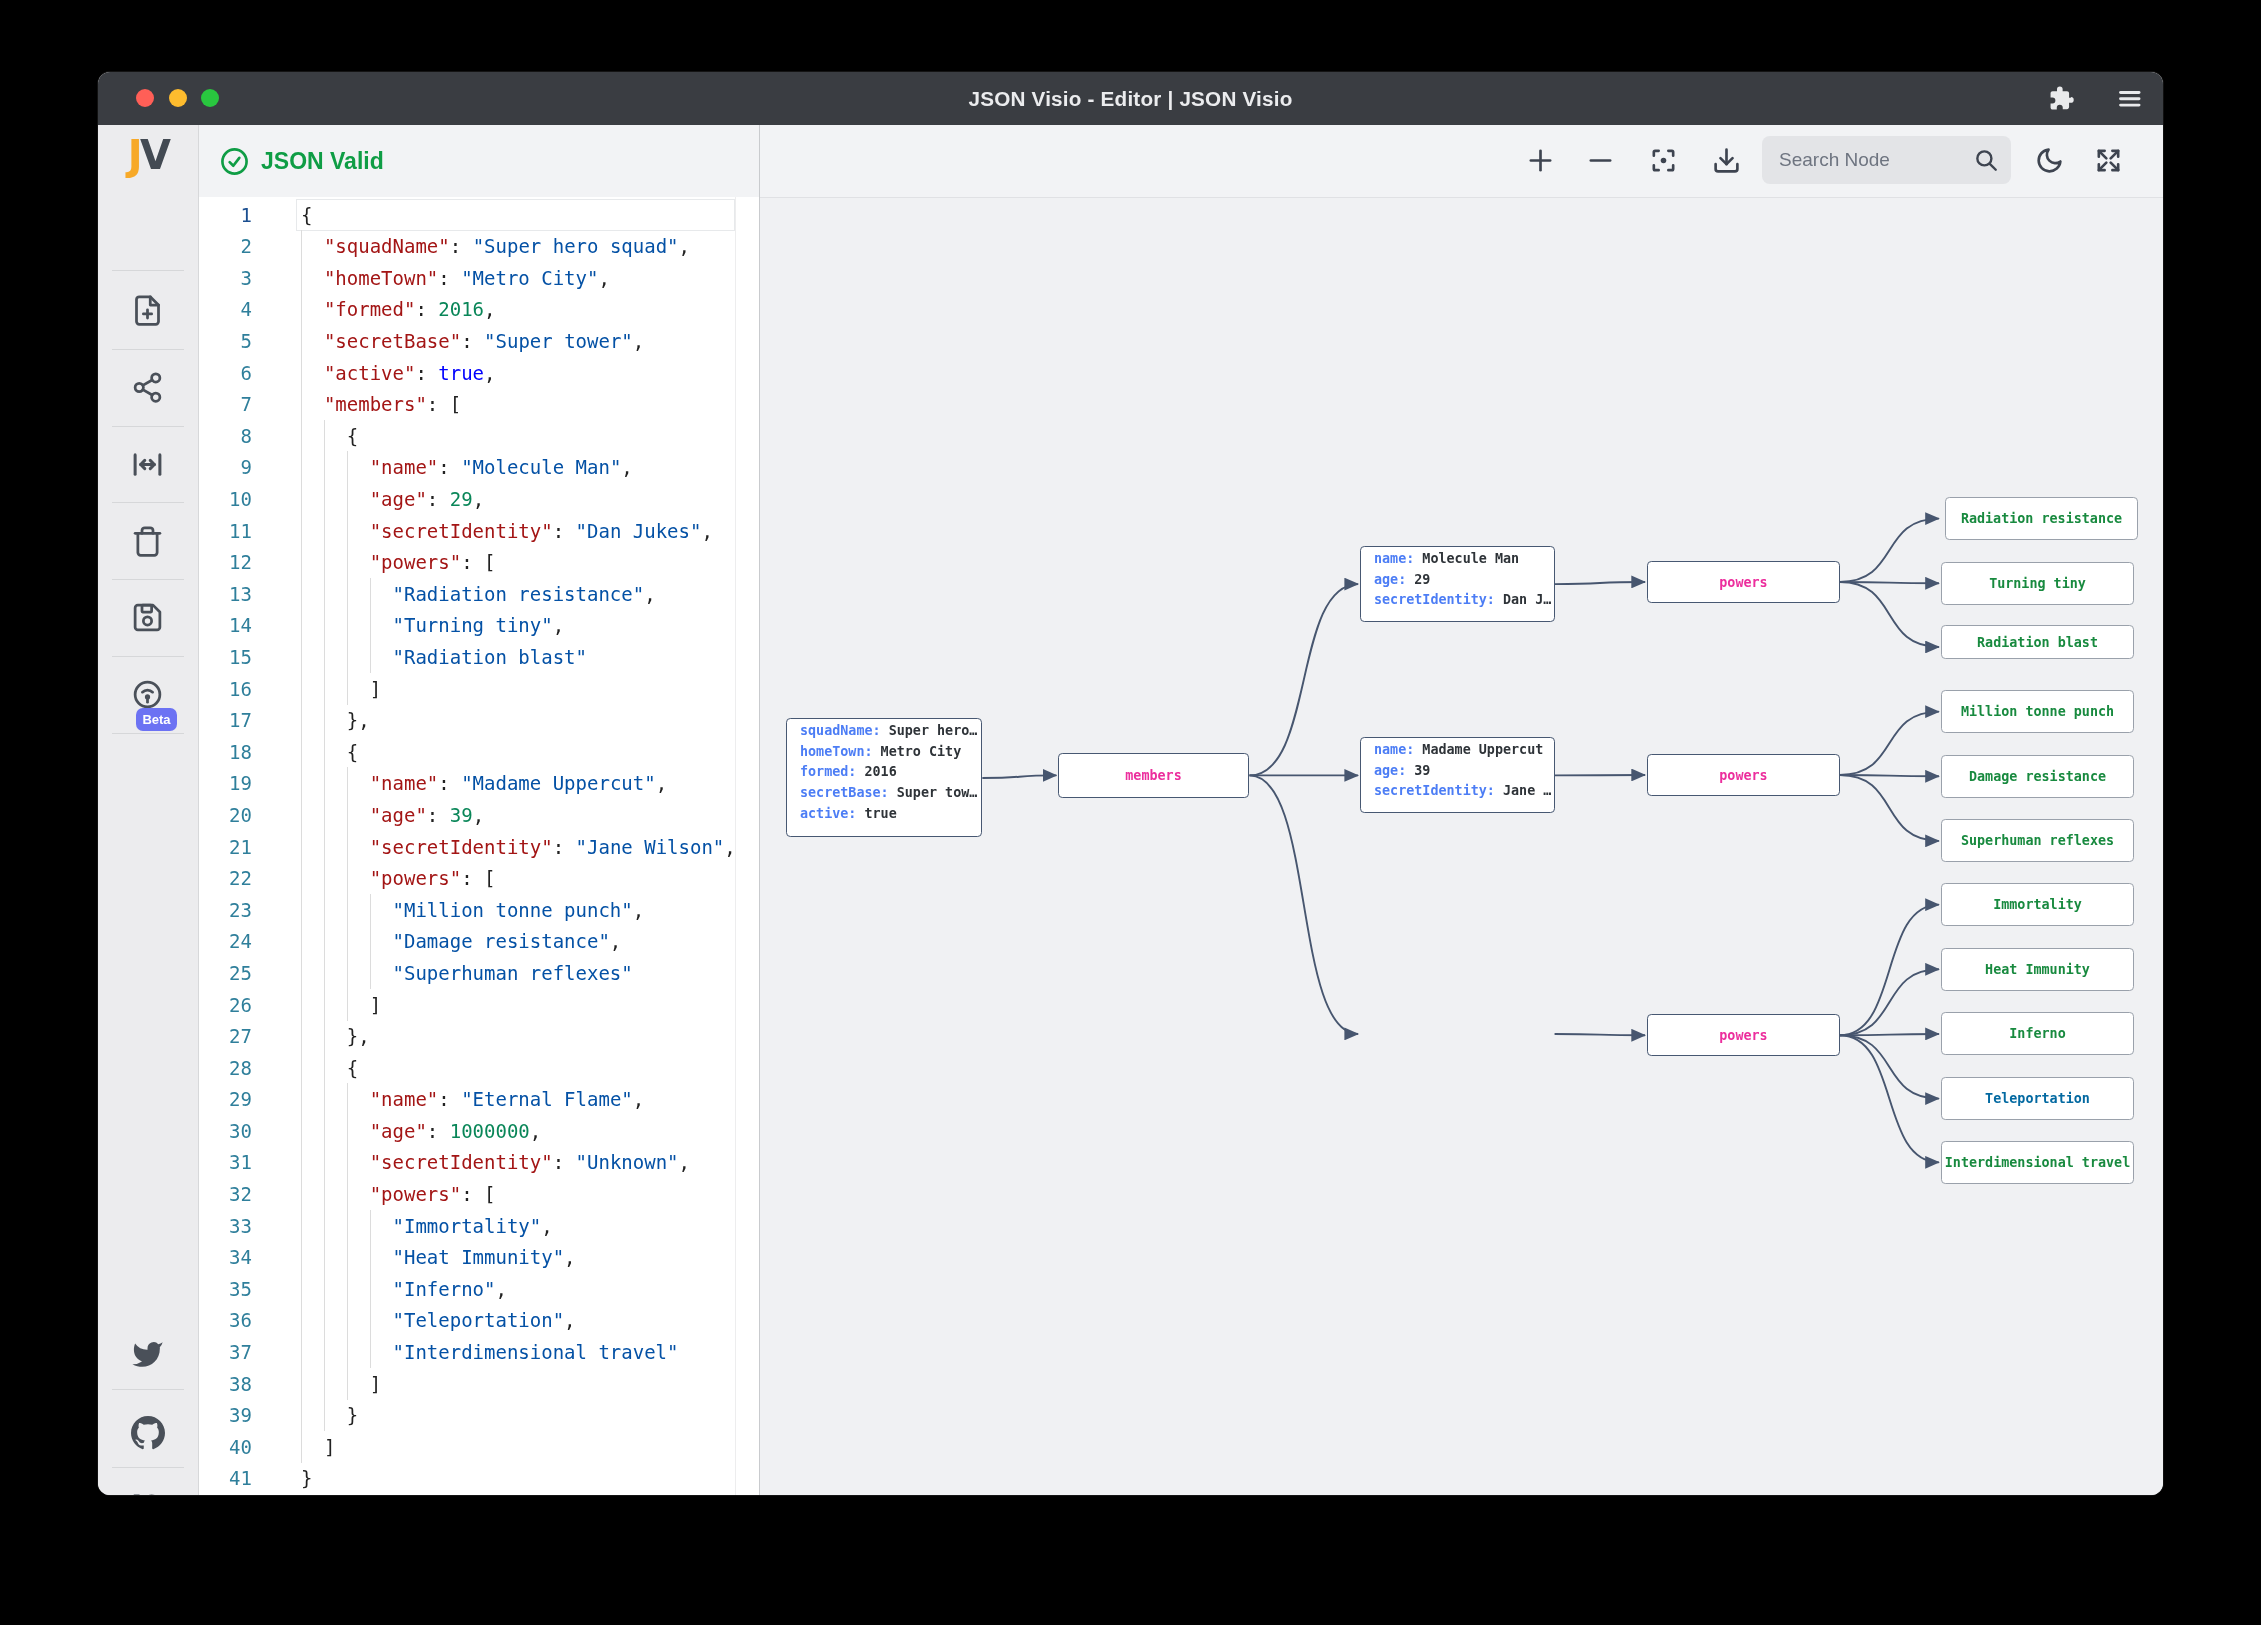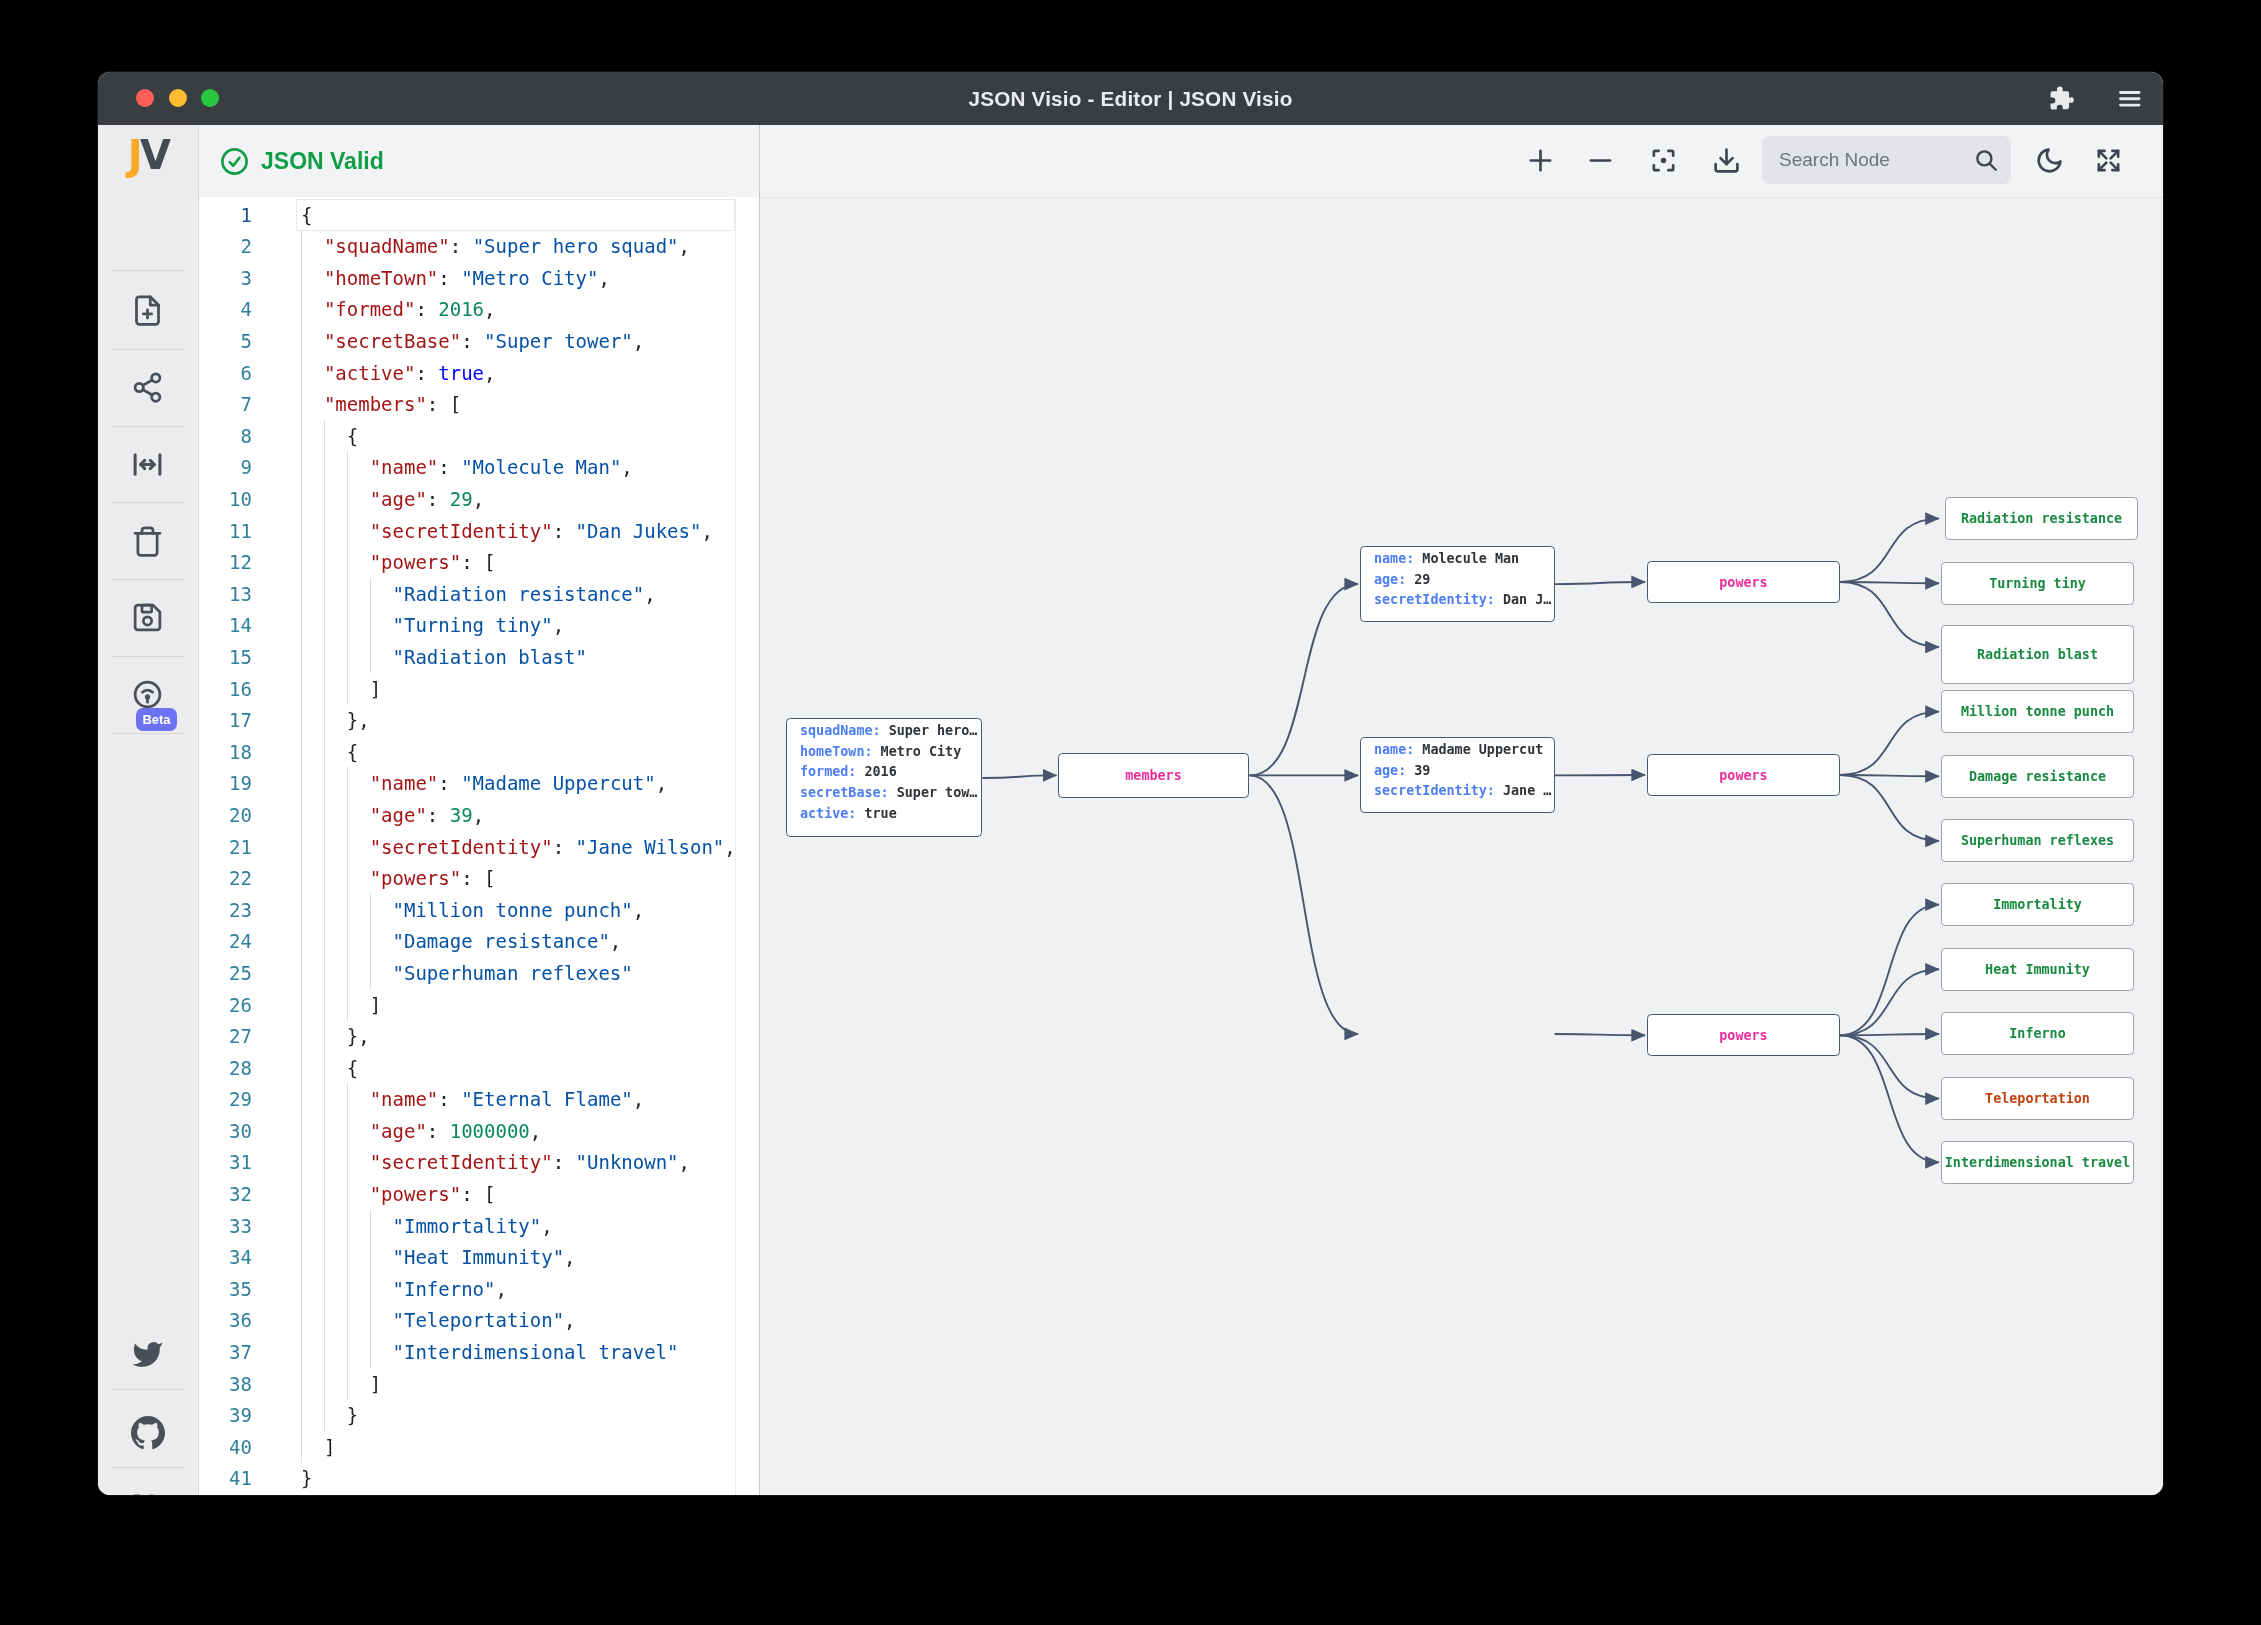--- a/index.html
+++ b/index.html
@@ -373,21 +373,21 @@
           </div>
           <div class="gnode parent" style="left: 887px; top: 817px; width: 193px; height: 42px;">
             <span style="color: rgb(236, 46, 157);">powers</span>
           </div>
           <div class="gnode leaf" style="left: 1185px; top: 300px; width: 193px; height: 43px;">
             <span style="color: rgb(24, 138, 63);">Radiation resistance</span>
           </div>
           <div class="gnode leaf" style="left: 1181px; top: 365px; width: 193px; height: 43px;">
             <span style="color: rgb(24, 138, 63);">Turning tiny</span>
           </div>
-          <div class="gnode leaf" style="left: 1181px; top: 428px; width: 193px; height: 59px;">
+          <div class="gnode leaf" style="left: 1181px; top: 428px; width: 193px; height: 34px;">
             <span style="color: rgb(24, 138, 63);">Radiation blast</span>
           </div>
           <div class="gnode leaf" style="left: 1181px; top: 493px; width: 193px; height: 43px;">
             <span style="color: rgb(24, 138, 63);">Million tonne punch</span>
           </div>
           <div class="gnode leaf" style="left: 1181px; top: 558px; width: 193px; height: 43px;">
             <span style="color: rgb(24, 138, 63);">Damage resistance</span>
           </div>
           <div class="gnode leaf" style="left: 1181px; top: 622px; width: 193px; height: 43px;">
             <span style="color: rgb(24, 138, 63);">Superhuman reflexes</span>
@@ -395,21 +395,21 @@
           <div class="gnode leaf" style="left: 1181px; top: 686px; width: 193px; height: 43px;">
             <span style="color: rgb(24, 138, 63);">Immortality</span>
           </div>
           <div class="gnode leaf" style="left: 1181px; top: 751px; width: 193px; height: 43px;">
             <span style="color: rgb(24, 138, 63);">Heat Immunity</span>
           </div>
           <div class="gnode leaf" style="left: 1181px; top: 815px; width: 193px; height: 43px;">
             <span style="color: rgb(24, 138, 63);">Inferno</span>
           </div>
           <div class="gnode leaf" style="left: 1181px; top: 880px; width: 193px; height: 43px;">
-            <span style="color: #c2410c;">Teleportation</span>
+            <span style="color: #0369a1;">Teleportation</span>
           </div>
           <div class="gnode leaf" style="left: 1181px; top: 944px; width: 193px; height: 43px;">
             <span style="color: rgb(24, 138, 63);">Interdimensional travel</span>
           </div>
         </div>
     </section>
 
   </div>
 </div>
 

